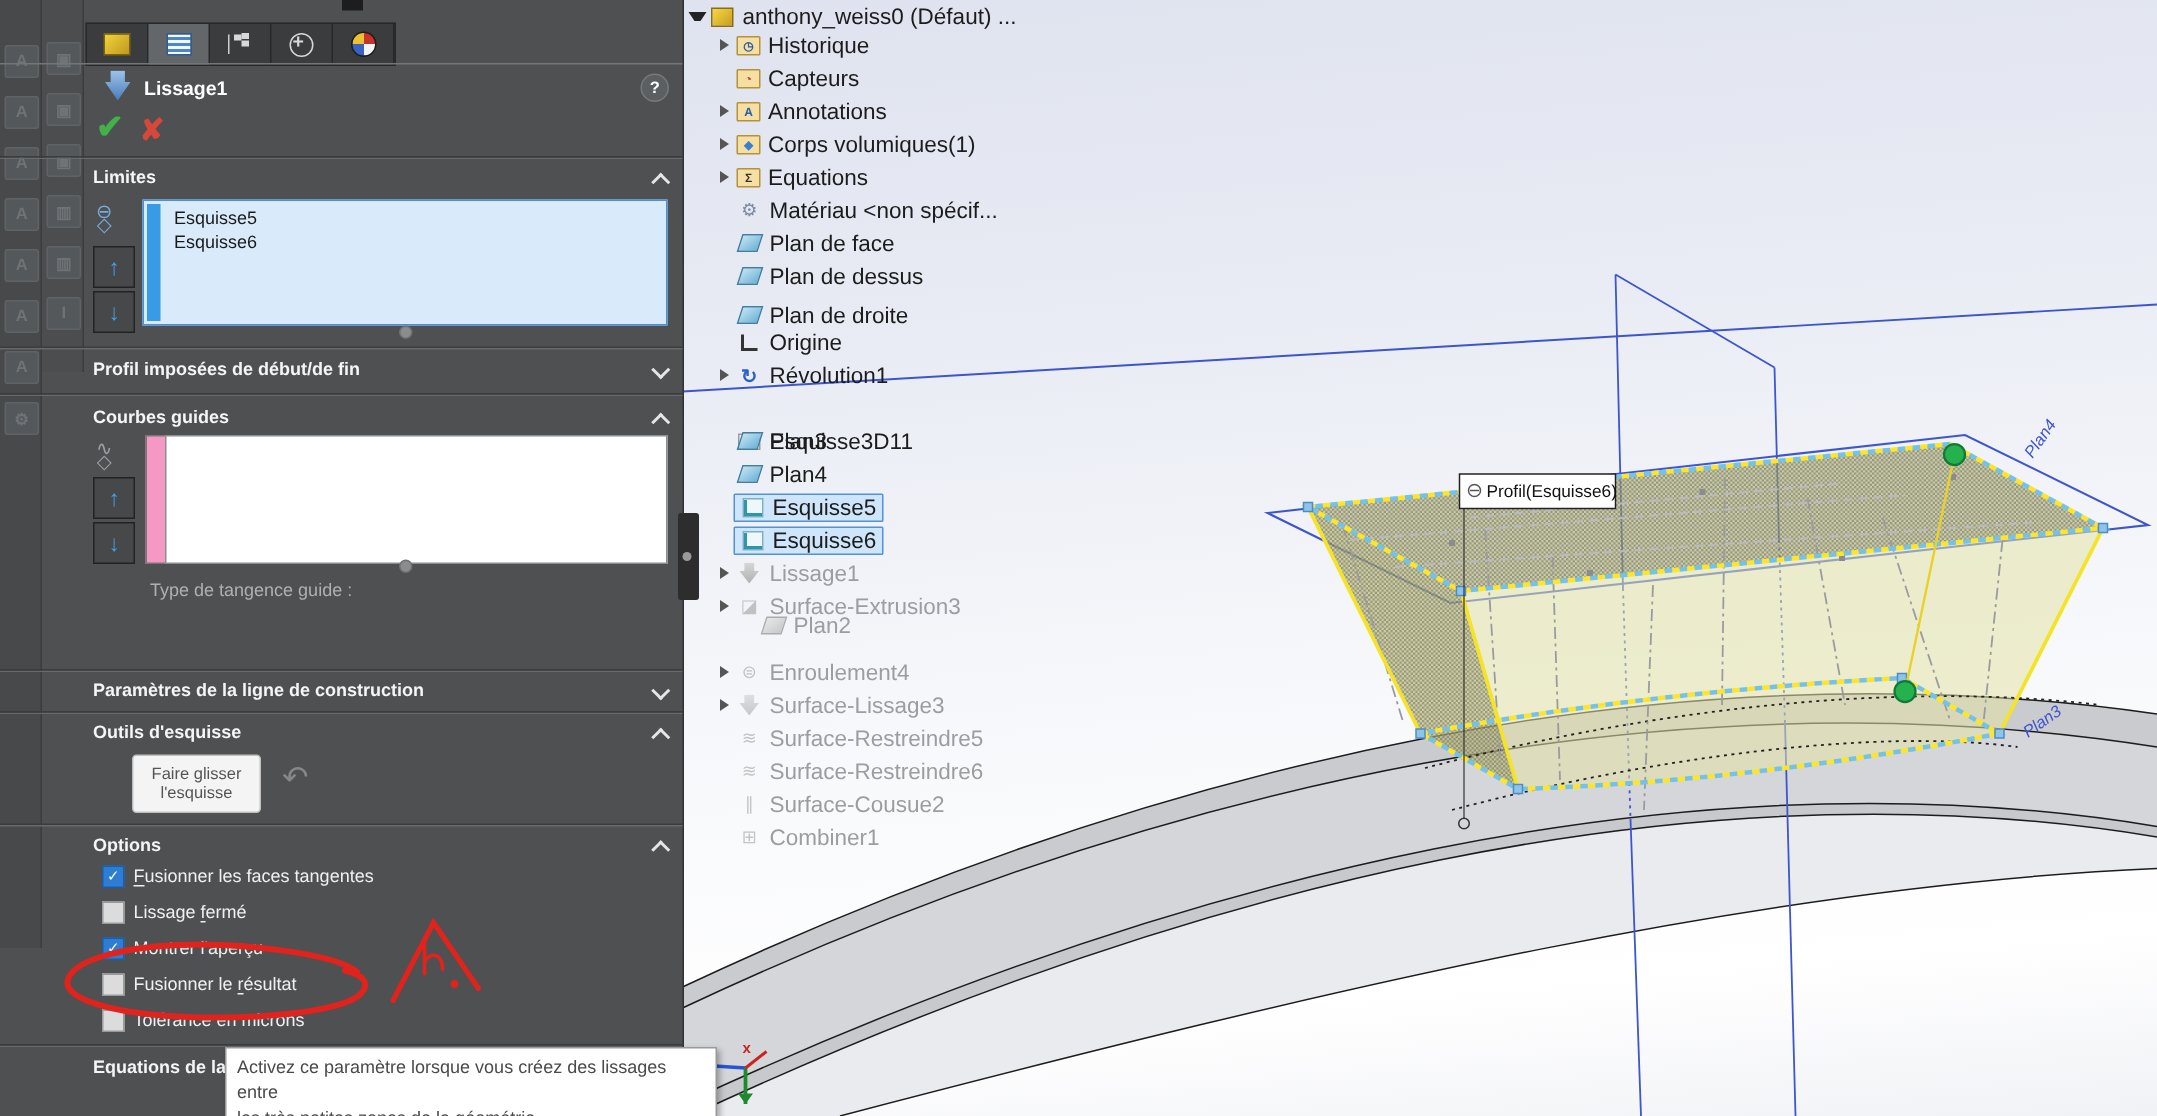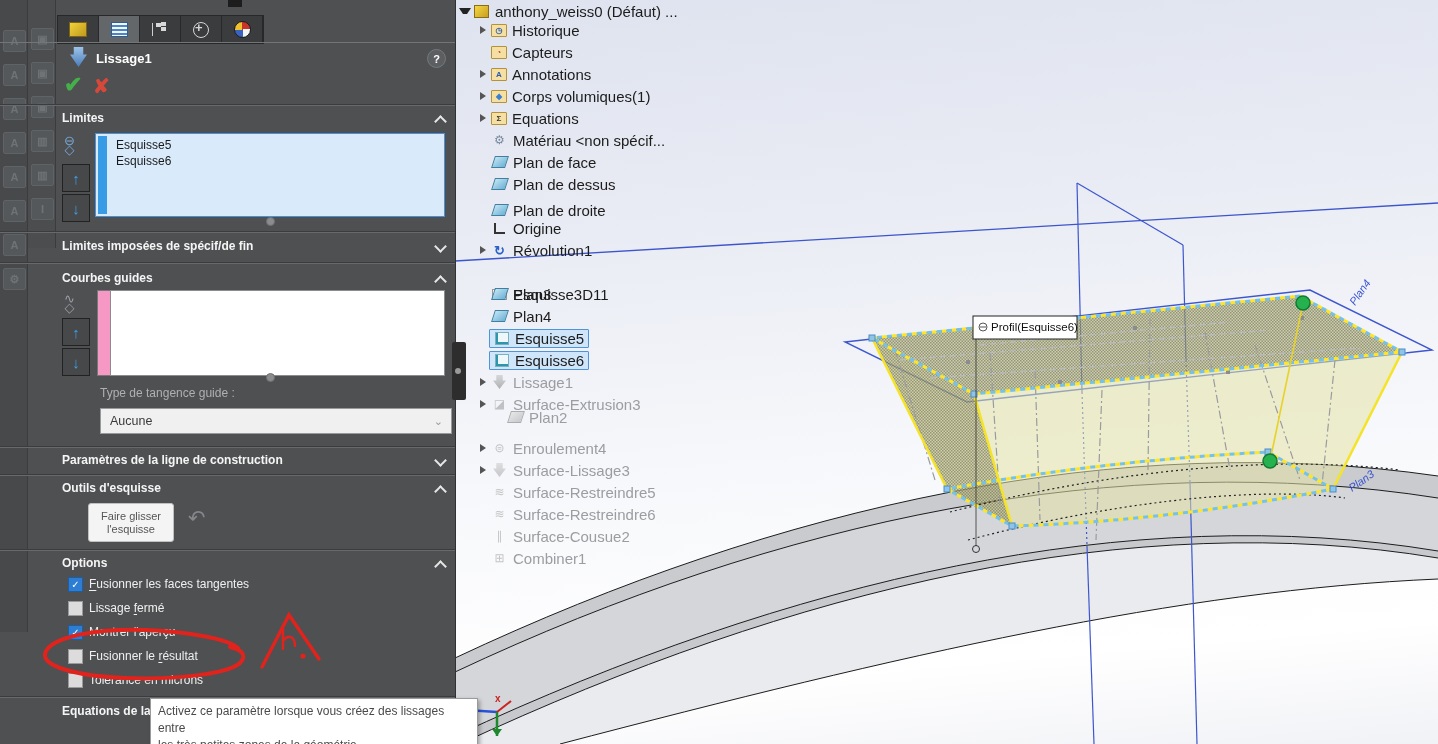--- a/index.html
+++ b/index.html
@@ -417,38 +417,34 @@
       <div class="inner" id="prof-items">
           <div class="prof-item">Esquisse5</div>
           <div class="prof-item">Esquisse6</div>
         </div>
     </div>
     <div class="updown" style="top:164px">↑</div>
     <div class="updown" style="top:194px">↓</div>
     <div class="grip" style="top:217px"></div>
     <div class="hdrline" style="top:231px"></div>
 
-    <div class="sechdr" style="top:239px">Limites imposées de spécif/de fin</div>
+    <div class="sechdr" style="top:239px">Profil imposées de début/de fin</div>
     <span class="chev down" style="top:242px"></span>
     <div class="hdrline" style="top:262px"></div>
 
     <div class="sechdr" style="top:271px">Courbes guides</div>
     <span class="chev up" style="top:274px"></span>
     <div class="stackicon" style="top:294px;color:#9aa0a6">∿<br>◇</div>
     <div id="guide-stripe"></div>
     <div class="listbox" id="guide-list"></div>
     <div class="updown" style="top:318px">↑</div>
     <div class="updown" style="top:348px">↓</div>
     <div class="grip" style="top:373px"></div>
 
     <div id="tan-label">Type de tangence guide :</div>
-    <div id="tan-combo">
-      <span>Aucune</span>
-      <span id="tan-chev">⌄</span>
-    </div>
     <div class="hdrline" style="top:446px"></div>
 
     <div class="sechdr" style="top:453px">Paramètres de la ligne de construction</div>
     <span class="chev down" style="top:456px"></span>
     <div class="hdrline" style="top:474px"></div>
 
     <div class="sechdr" style="top:481px">Outils d'esquisse</div>
     <span class="chev up" style="top:484px"></span>
     <div id="drag-btn">
       <span>Faire glisser</span>

